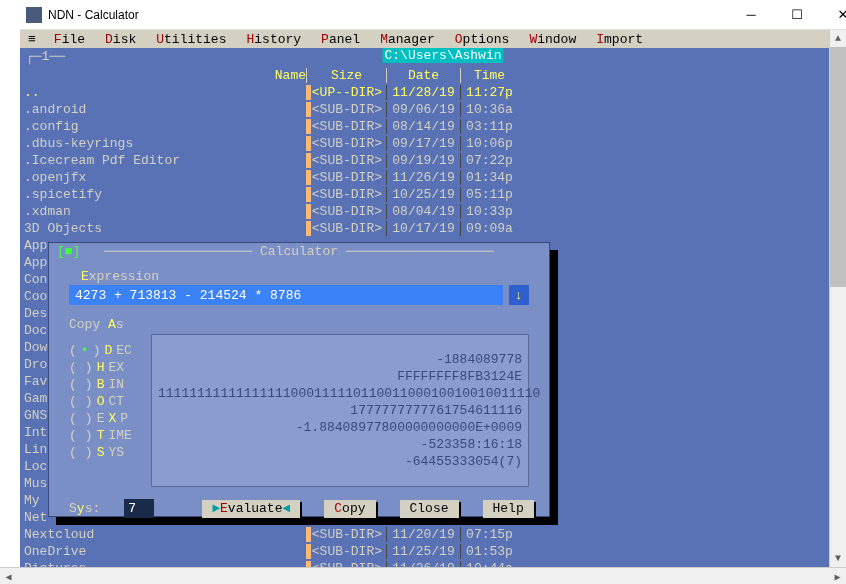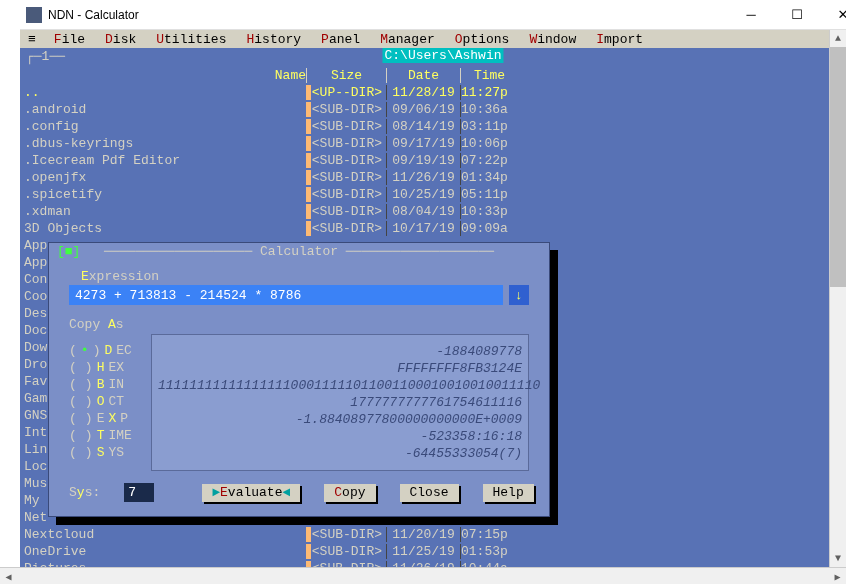--- a/index.html
+++ b/index.html
@@ -87,21 +87,21 @@
 .filelist{}
 .filerow{
   display:flex;
   height:17px;
   color:#d4d1c3;
   align-items:center;
 }
 .fc-name{width:286px; padding-left:4px; white-space:nowrap; overflow:hidden;}
 .fc-size{width:80px; text-align:right; color:#d4d1c3; padding-right:4px;border-left:5px solid #fdba74;}
 .fc-date{width:74px; text-align:center; color:#d4d1c3;border-left:1px solid #444;}
-.fc-time{width:58px; text-align:left; color:#d4d1c3;border-left:1px solid #444;}
+.fc-time{width:58px; text-align:center; color:#d4d1c3;border-left:1px solid #444;}
 .fc-desc{flex:1;border-left:1px solid #444;}
 .updir{color:#ffff60;}
 .calc-dialog{
   position:absolute;
   top:212px;
   left:28px;
   width:502px;
   height:275px;
   background:#7b8fc7;
   border:1px solid #3a4a7a;
@@ -148,22 +148,21 @@
 .copyas-label{
   color:#d4d1c3;
   padding-left:20px;
   margin-top:12px;
 }
 .copyas-hot{color:#ffff60;}
 .calc-results{
   background:#8a9dd0;
   margin:2px 20px 0 102px;
   border:1px solid #5a6a9a;
-  padding:8px 6px;
-  font-style:italic;
+  padding:16px 6px;
 }
 .calc-radio-col{
   position:absolute;
   top:100px;
   left:20px;
   color:#d4d1c3;
 }
 .radio-row{height:17px;display:flex;gap:4px;}
 .radio-paren{color:#d4d1c3;}
 .radio-dot{color:#40ff40;}

